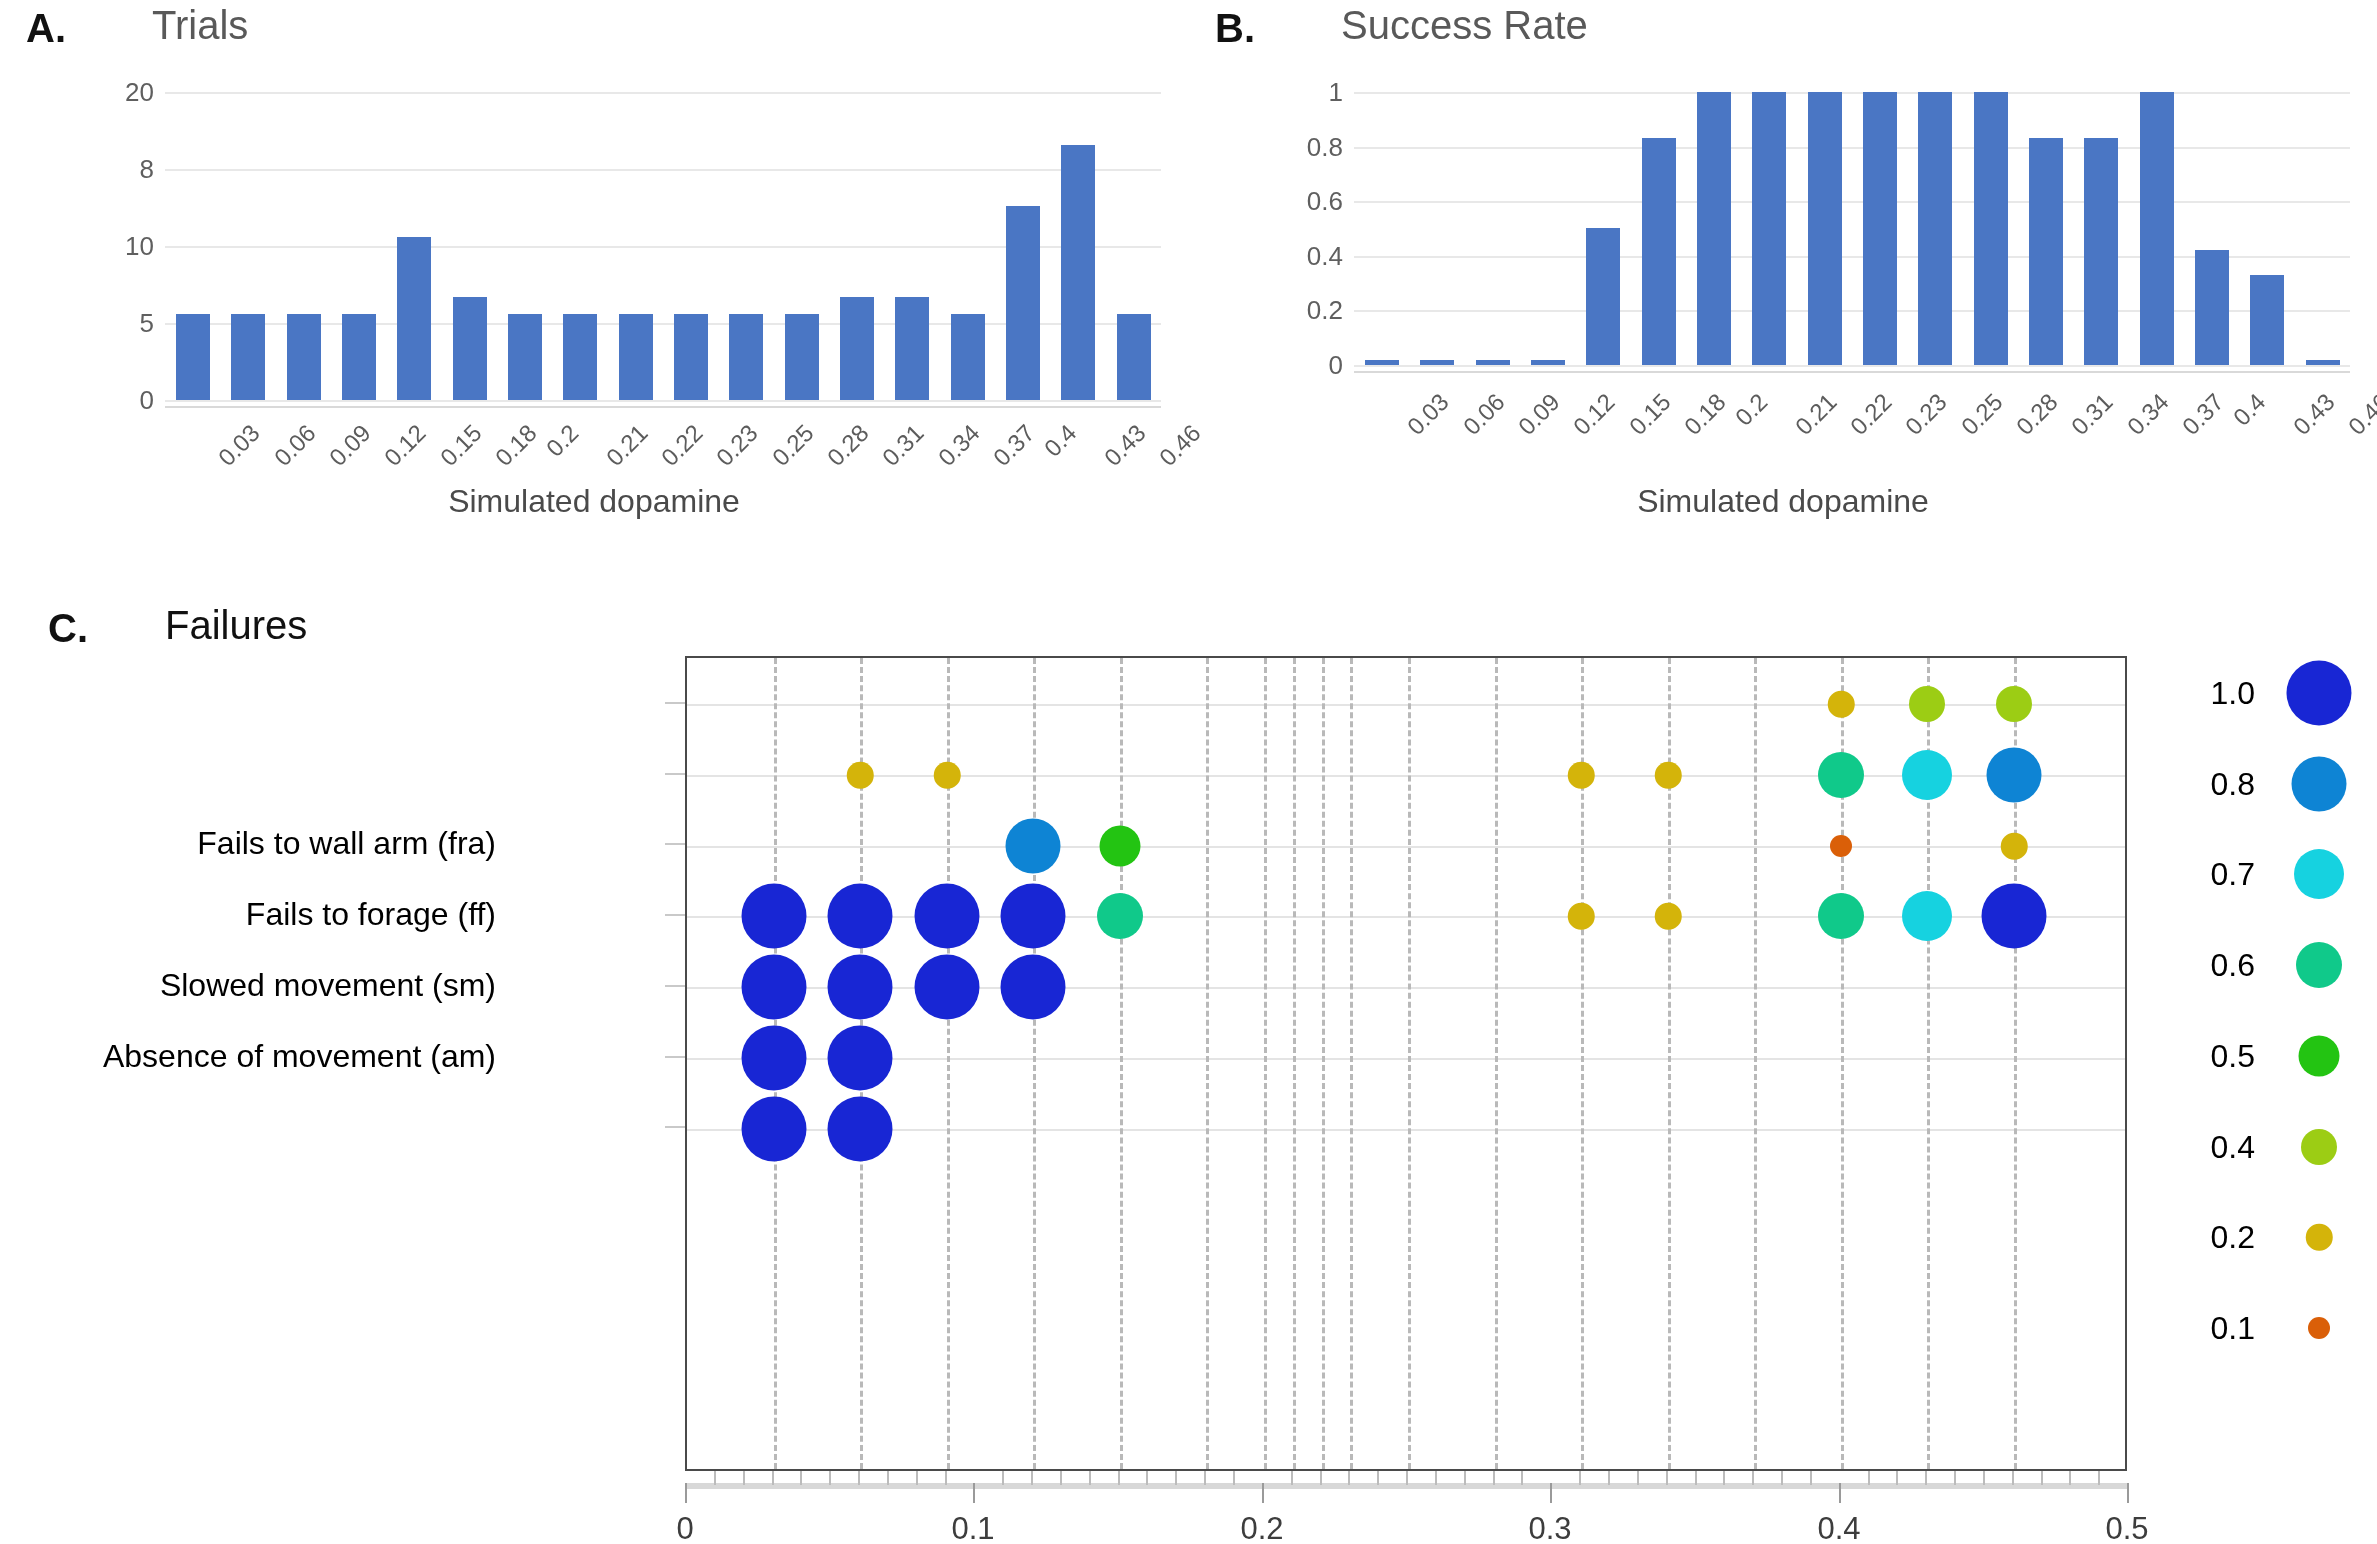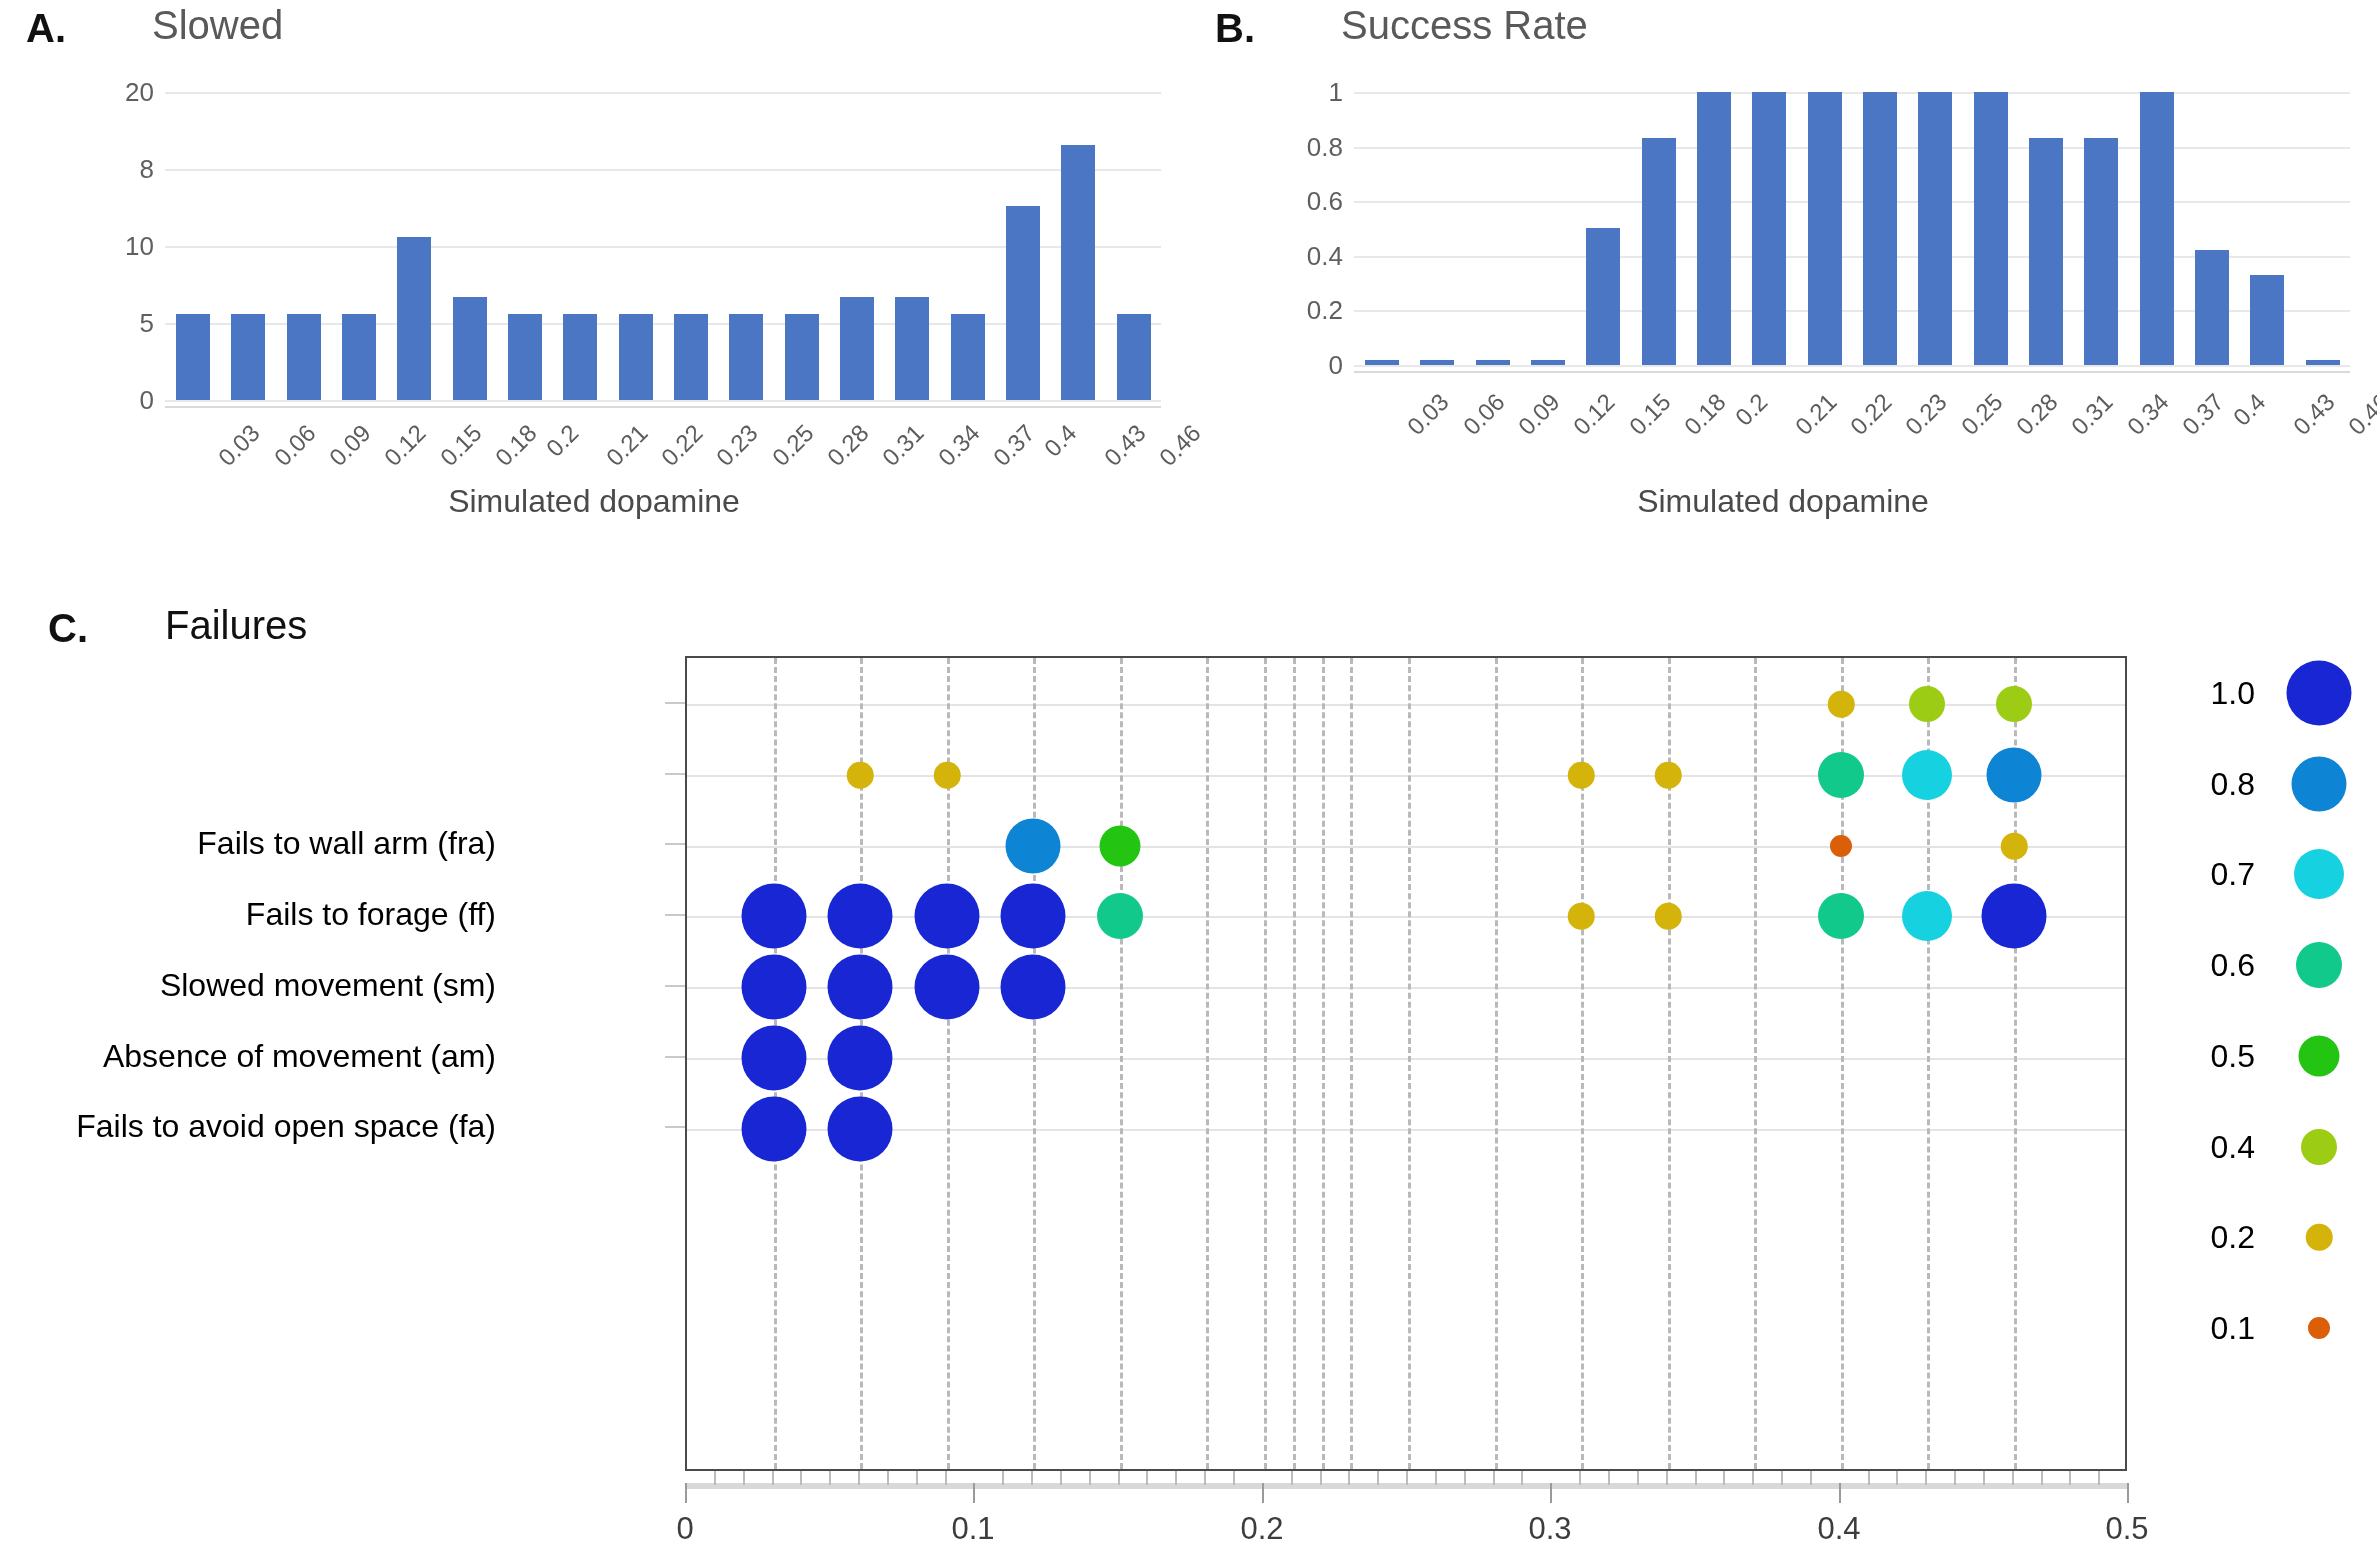--- a/index.html
+++ b/index.html
@@ -43,21 +43,21 @@
   .legend-row{position:absolute;left:0;width:100%;height:0;}
   .legend-label{position:absolute;right:122px;font-size:32px;color:#000;
                 transform:translateY(-50%);white-space:nowrap;}
   .legend-dot{position:absolute;border-radius:50%;transform:translate(-50%,-50%);left:173px;}
 </style>
 </head>
 <body>
 
 <div class="panel bar-panel" id="panelA" style="left:0;top:0;width:1188px;height:538px;">
   <div class="panel-letter" style="position:absolute;left:26px;top:6.2px;">A.</div>
-  <div class="panel-title" style="position:absolute;left:152px;top:3.1px;">Slowed</div>
+  <div class="panel-title" style="position:absolute;left:152px;top:3.1px;">Trials</div>
 
   <div class="bp-plot" id="A-plot" style="left:165px;top:92px;width:996px;height:308px;">
       <div class="bp-grid-line" style="top: 308px;"></div>
       <div class="bp-grid-line" style="top: 231px;"></div>
       <div class="bp-grid-line" style="top: 154px;"></div>
       <div class="bp-grid-line" style="top: 77px;"></div>
       <div class="bp-grid-line" style="top: 0px;"></div>
       <div class="bp-bar-slot" style="left: 0px; width: 55px;">
         <div class="bp-bar" title="0.03: 5.6" style="height: 86px; width: 34px; background: rgb(74, 118, 196);"></div>
       </div>
@@ -244,21 +244,20 @@
 
 <div class="panel" id="panelC" style="left:0;top:538px;width:2377px;height:1006px;">
   <div class="panel-letter" style="position:absolute;left:48px;top:68px;">C.</div>
   <div class="panel-title" style="position:absolute;left:165px;top:65px;color:#111;">Failures</div>
 
   <div id="C-catlabels" style="position:absolute;left:0;top:0;width:677px;height:1006px;">
       <div class="cat-label" style="top: 305px; right: 181px; left: 0px;">Fails to wall arm (fra)</div>
       <div class="cat-label" style="top: 376px; right: 181px; left: 0px;">Fails to forage (ff)</div>
       <div class="cat-label" style="top: 447px; right: 181px; left: 0px;">Slowed movement (sm)</div>
       <div class="cat-label" style="top: 518px; right: 181px; left: 0px;">Absence of movement (am)</div>
-      <div class="cat-label" style="top: 588px; right: 181px; left: 0px;">Fails to avoid open space (fa)</div>
     </div>
 
   <div class="bub-frame" id="C-frame" style="left:685px;top:118px;width:1442px;height:815px;">
       <div class="bub-hline" style="top: 46px;"></div>
       <div class="bub-hline" style="top: 117px;"></div>
       <div class="bub-hline" style="top: 188px;"></div>
       <div class="bub-hline" style="top: 258px;"></div>
       <div class="bub-hline" style="top: 329px;"></div>
       <div class="bub-hline" style="top: 400px;"></div>
       <div class="bub-hline" style="top: 471px;"></div>

